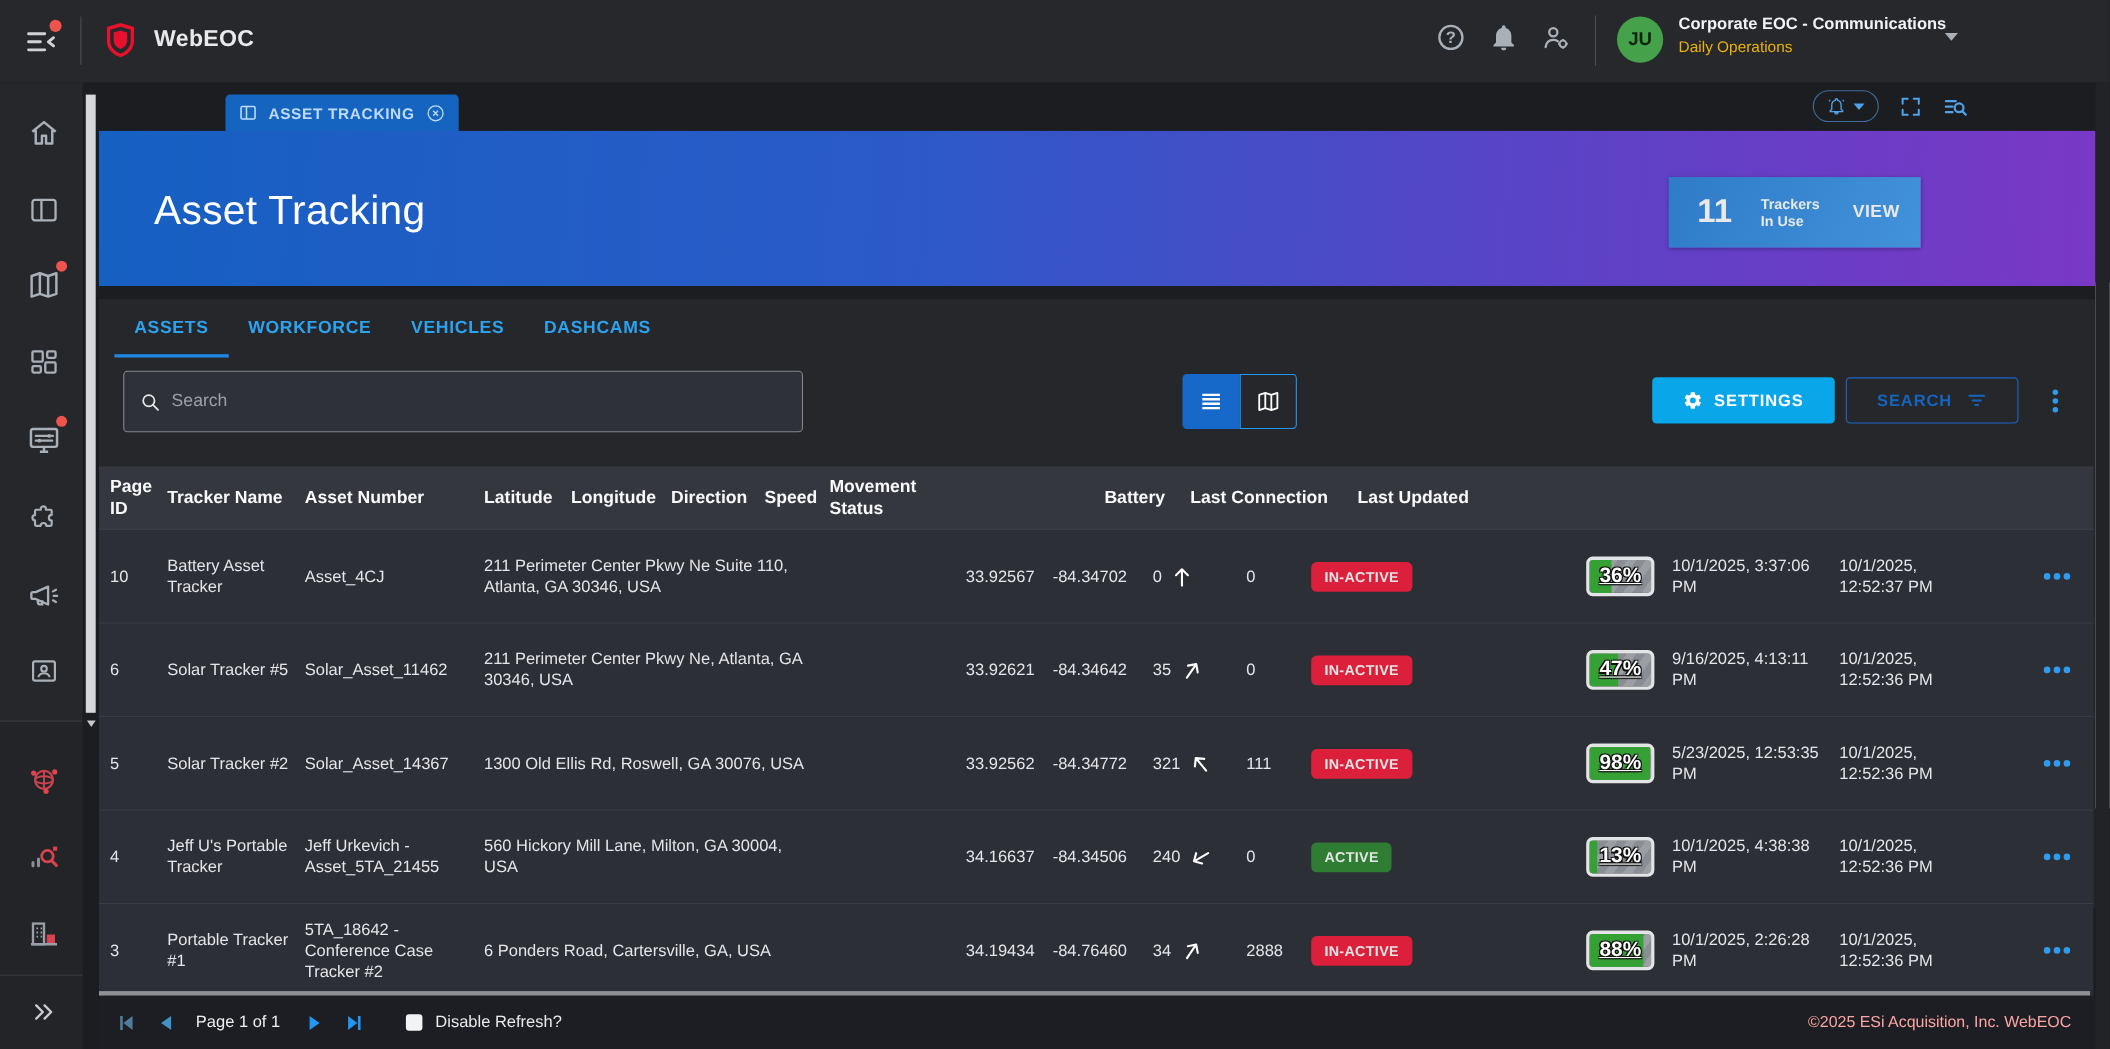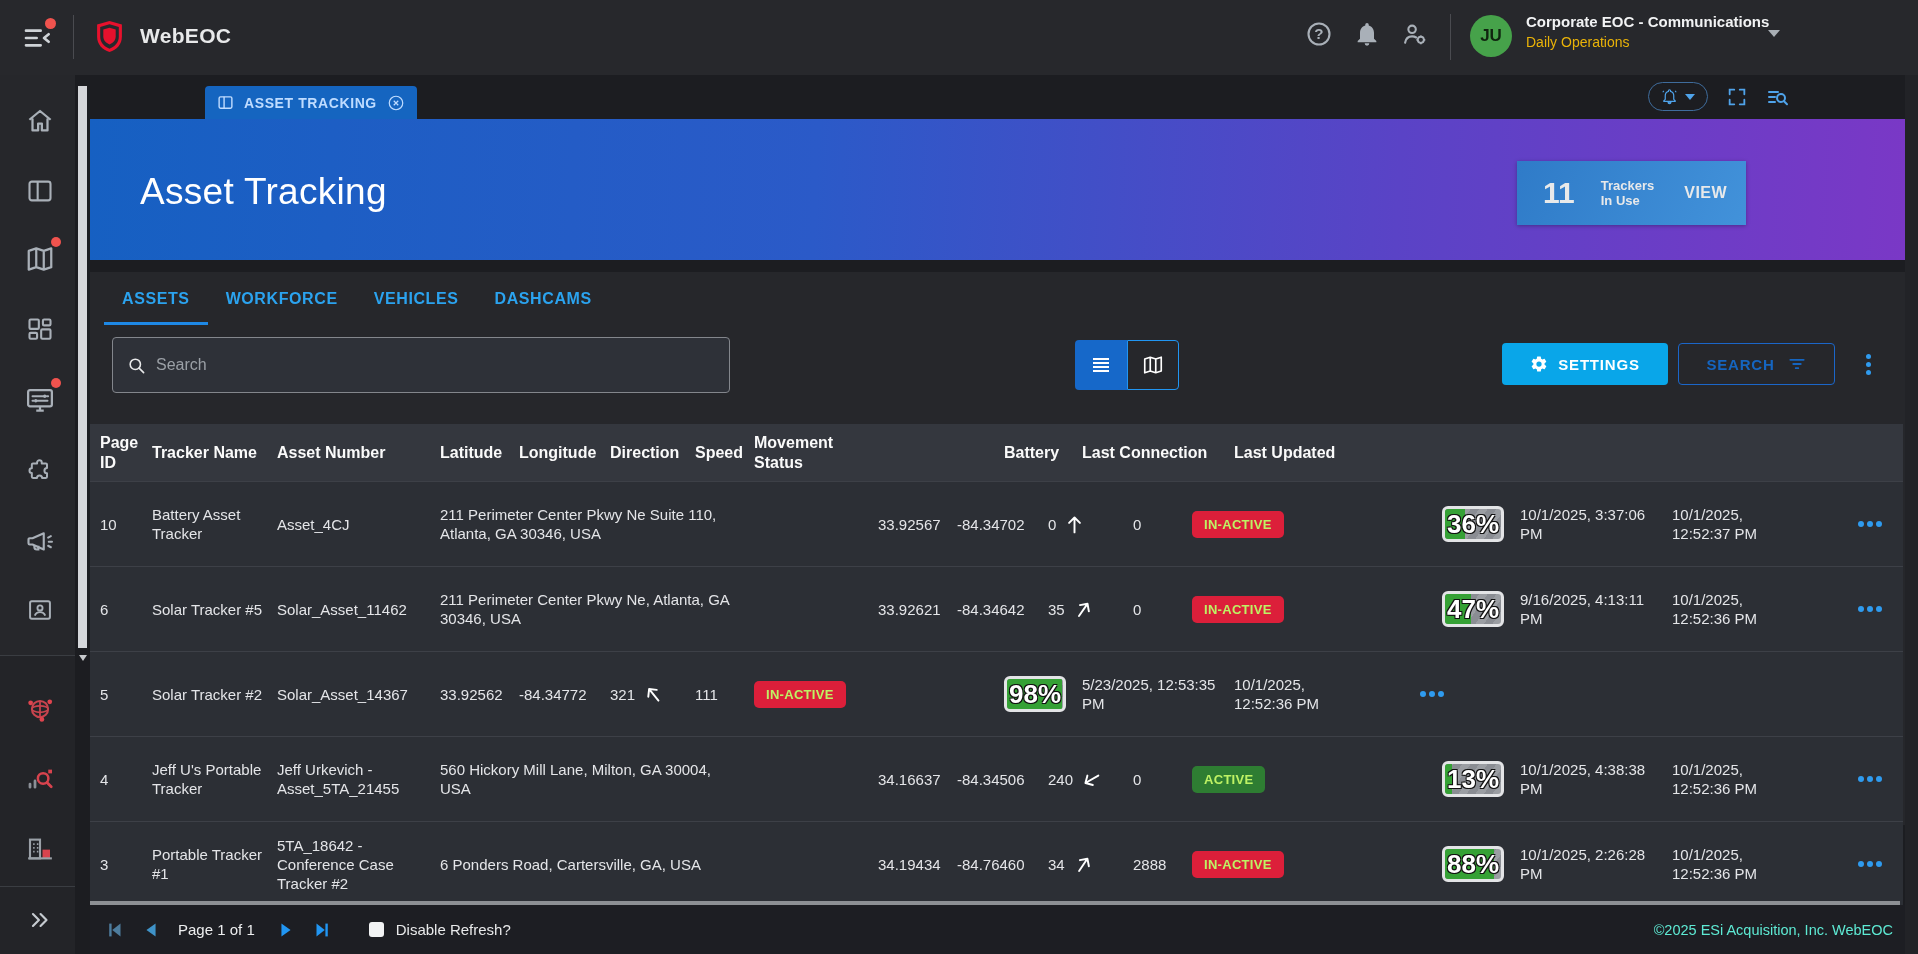--- a/index.html
+++ b/index.html
@@ -102,39 +102,39 @@
   .thead { border-bottom:1px solid #3D4047; }
   .c { flex-shrink:0; padding-right:8px; display:flex; align-items:center; }
   .c1{width:62px; padding-left:10px;} .c2{width:125px;} .c3{width:163px;} .c4{width:438px;}
   .c5{width:79px;} .c6{width:91px;} .c7{width:85px;} .c8{width:59px;}
   .c9{width:250px;} .c10{width:78px;} .c11{width:152px;} .c12{width:186px;} .c13{width:45px;}
   .w-id{max-width:42px;} .w-name{max-width:112px;} .w-asset{max-width:155px;} .w-loc{max-width:300px;}
   .w-mv{max-width:95px;} .w-lc{max-width:140px;} .w-lu{max-width:112px;}
   .cell-wrap{ line-height:19px; }
   .hwrap{ line-height:20px; }
   .dir-arrow { margin-left:8px; }
-  .badge { padding:6px 12px; border-radius:5px; font-size:13px; font-weight:bold; color:#bef264; letter-spacing:0.3px; }
+  .badge { padding:6px 12px; border-radius:5px; font-size:13px; font-weight:bold; color:#e5e5e5; letter-spacing:0.3px; }
   .battery { position:relative; width:62px; height:36px; border:3px solid #E3E4E6; border-radius:6px;
              overflow:hidden; background:repeating-linear-gradient(125deg,#9B9EA3 0 7px,#8A8D93 7px 14px); }
   .bat-fill { position:absolute; left:0; top:0; bottom:0; background:#35A135; }
   .bat-label { position:absolute; inset:0; display:flex; align-items:center; justify-content:center;
-               font-size:26px; font-weight:bold; color:#fff;
-               text-shadow:-1px -1px 0 #111,1px -1px 0 #111,-1px 1px 0 #111,1px 1px 0 #111; }
+               font-size:19px; font-weight:bold; color:#fff;
+               text-shadow:-1px -1px 0 #111,1px -1px 0 #111,-1px 1px 0 #111,1px 1px 0 #111;text-decoration:underline; }
   .rowdots { display:flex; gap:3px; cursor:pointer; }
   .rowdots i { width:6px; height:6px; border-radius:50%; background:#2F9BEF; }
 
   
   .hscroll { position:absolute; left:90px; top:901px; width:1810px; height:4px; background:#8D9094; z-index:15; }
   .footer { position:absolute; left:90px; top:905px; width:1828px; height:49px; background:#1D1E23;
             display:flex; align-items:center; z-index:10; }
   .pg-btn { width:22px; height:22px; margin-right:14px; cursor:pointer; }
   .pg-label { font-size:15px; color:#EDEEEF; margin:0 10px 0 2px; }
   .chk { width:15px; height:15px; background:#F2F3F4; border-radius:3px; margin-left:22px; cursor:pointer; }
   .chk-label { font-size:15px; margin-left:12px; }
-  .copyright { position:absolute; right:25px; font-size:14.5px; color:#5eead4; }
+  .copyright { position:absolute; right:35px; font-size:14.5px; color:#fca5a5; }
 </style>
 </head>
 <body>
 
 <div class="topbar">
   <div class="hamburger">
     <svg viewBox="0 0 24 24" width="32" height="32">
       <path d="M3 6.5h11M3 12h8M3 17.5h11" stroke="#CFD3D7" stroke-width="2" fill="none" stroke-linecap="round"></path>
       <path d="M20 9.2 16.5 12 20 14.8" stroke="#CFD3D7" stroke-width="2" fill="none" stroke-linecap="round" stroke-linejoin="round"></path>
     </svg>
@@ -508,20 +508,23 @@
   </div>
         <div class="trow">
     <div class="c c1">
             <span>5</span>
           </div>
     <div class="c c2">
             <span class="cell-wrap w-name">Solar Tracker #2</span>
           </div>
     <div class="c c3">
             <span class="cell-wrap w-asset">Solar_Asset_14367</span>
+          </div>
+    <div class="c c4">
+            <span class="cell-wrap w-loc">1300 Old Ellis Rd, Roswell, GA 30076, USA</span>
           </div>
     <div class="c c5">
             <span>33.92562</span>
           </div>
     <div class="c c6">
             <span>-84.34772</span>
           </div>
     <div class="c c7">
       <span>321</span>
       <svg class="dir-arrow" viewBox="0 0 24 24" width="21" height="21" style="transform: rotate(321deg);">

